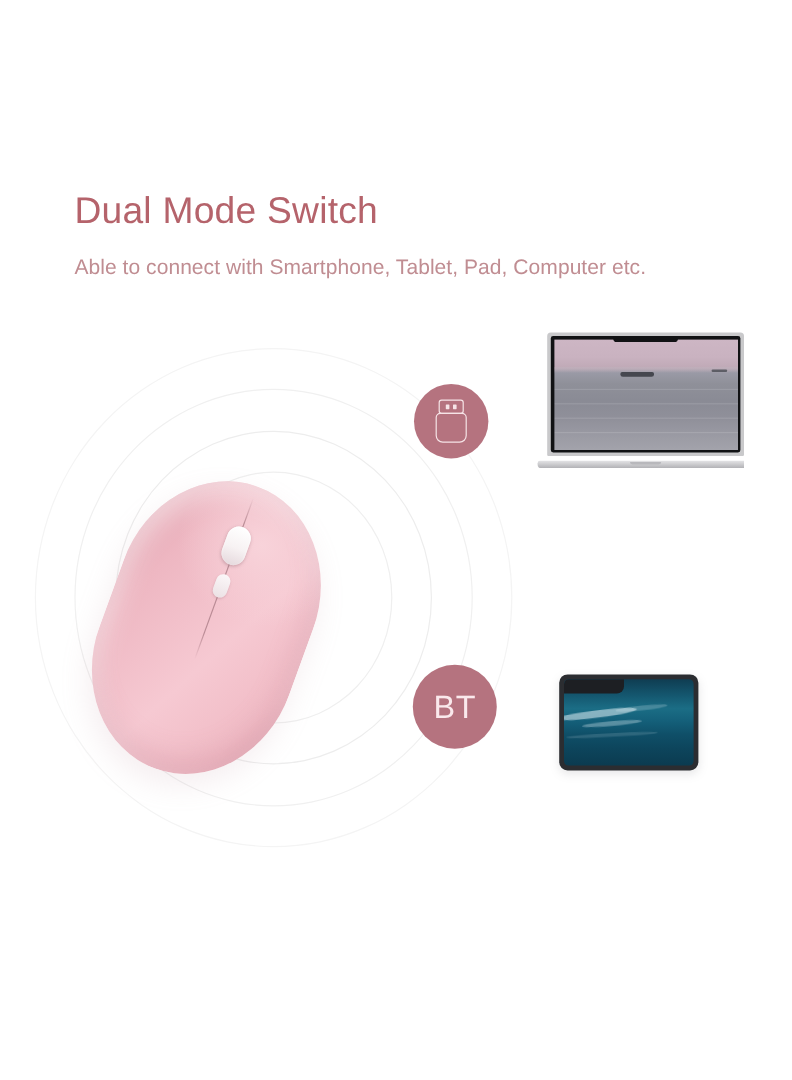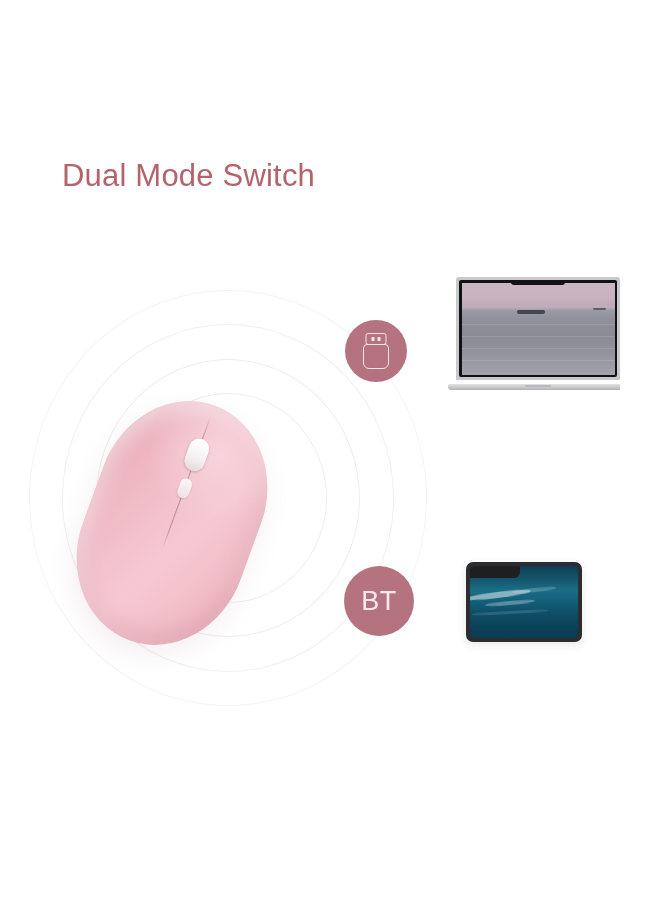--- a/index.html
+++ b/index.html
@@ -124,21 +124,21 @@
     justify-content: center;
   }
   .badge-usb {
     left: 345px;
     top: 320px;
     width: 62px;
     height: 62px;
   }
   .badge-bt {
     left: 344px;
-    top: 566px;
+    top: 554px;
     width: 70px;
     height: 70px;
   }
   .badge-bt-label {
     color: #fae9ec;
     font-size: 27px;
     font-weight: 400;
     letter-spacing: 0.5px;
     line-height: 1;
   }
@@ -366,20 +366,21 @@
     transform: rotate(-3deg);
     opacity: 0.26;
   }
 </style>
 </head>
 <body>
 
 <div class="page">
 
   <div class="title">Dual Mode Switch</div>
+  <div class="subtitle">Able to connect with Smartphone, Tablet, Pad, Computer etc.</div>
 
   <div class="rings">
     <div class="ring ring-1"></div>
     <div class="ring ring-2"></div>
     <div class="ring ring-3"></div>
     <div class="ring ring-4"></div>
   </div>
 
   <div class="mouse">
     <div class="mouse-body"></div>

